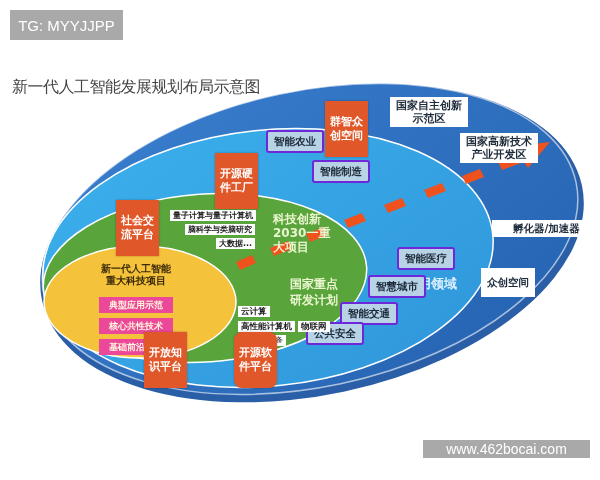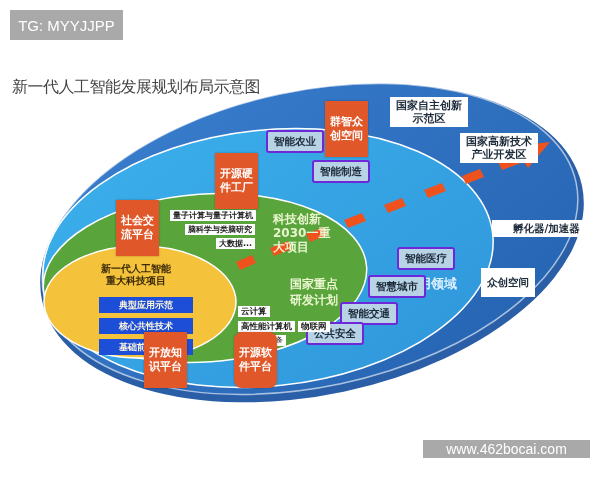--- a/index.html
+++ b/index.html
@@ -5,21 +5,21 @@
   html,body{margin:0;padding:0;background:#fff;}
   body{width:600px;height:480px;position:relative;overflow:hidden;font-family:"DejaVu Sans","Liberation Sans",sans-serif;}
   .wm{position:absolute;background:#a9a9a9;color:#fff;font-family:"Liberation Sans",sans-serif;font-size:15px;display:flex;align-items:center;justify-content:center;}
   .title{position:absolute;left:12px;top:77px;font-size:16px;color:#444;font-family:Liberation Sans, sans-serif;letter-spacing:-0.5px;}
   svg.diagram{position:absolute;left:0;top:0;}
   .lbl{position:absolute;font-size:10.5px;font-weight:bold;line-height:13px;text-align:center;white-space:nowrap;}
   .orange{background:#e0582a;color:#fff;padding:14px 5px;box-shadow:0 0 2px rgba(0,0,0,0.3);font-size:11px;line-height:14px;}
   .lightbox{background:#b9d3e6;color:#1d2b3a;padding:3px 6px;border:2px solid #6d28d9;border-radius:3px;font-size:10.5px;}
   .whitebox{background:#fff;color:#1d2b3a;padding:1px 5px;border-radius:0;font-size:10px;line-height:13px;}
   .smallwhite{background:#fff;color:#222;padding:0 3px;font-size:8px;line-height:11px;font-weight:bold;}
-  .goldbox{background:#1d4ed8;color:#fff6dc;padding:2px 20px;font-size:9px;line-height:12px;}
+  .goldbox{background:#ec4899;color:#fff6dc;padding:2px 10px;font-size:9px;line-height:12px;}
   .greentext{color:#eaf6cf;font-size:12px;line-height:14px;font-weight:bold;}
   .yellowtitle{color:#3a2a08;font-size:10px;line-height:12px;font-weight:bold;}
   .bluetext{color:#dff0ff;font-size:13px;font-weight:bold;}
 </style>
 </head>
 <body>
 
 <div class="wm" style="left:10px;top:10px;width:113px;height:30px;">TG: MYYJJPP</div>
 
 <div class="title">新一代人工智能发展规划布局示意图</div>

